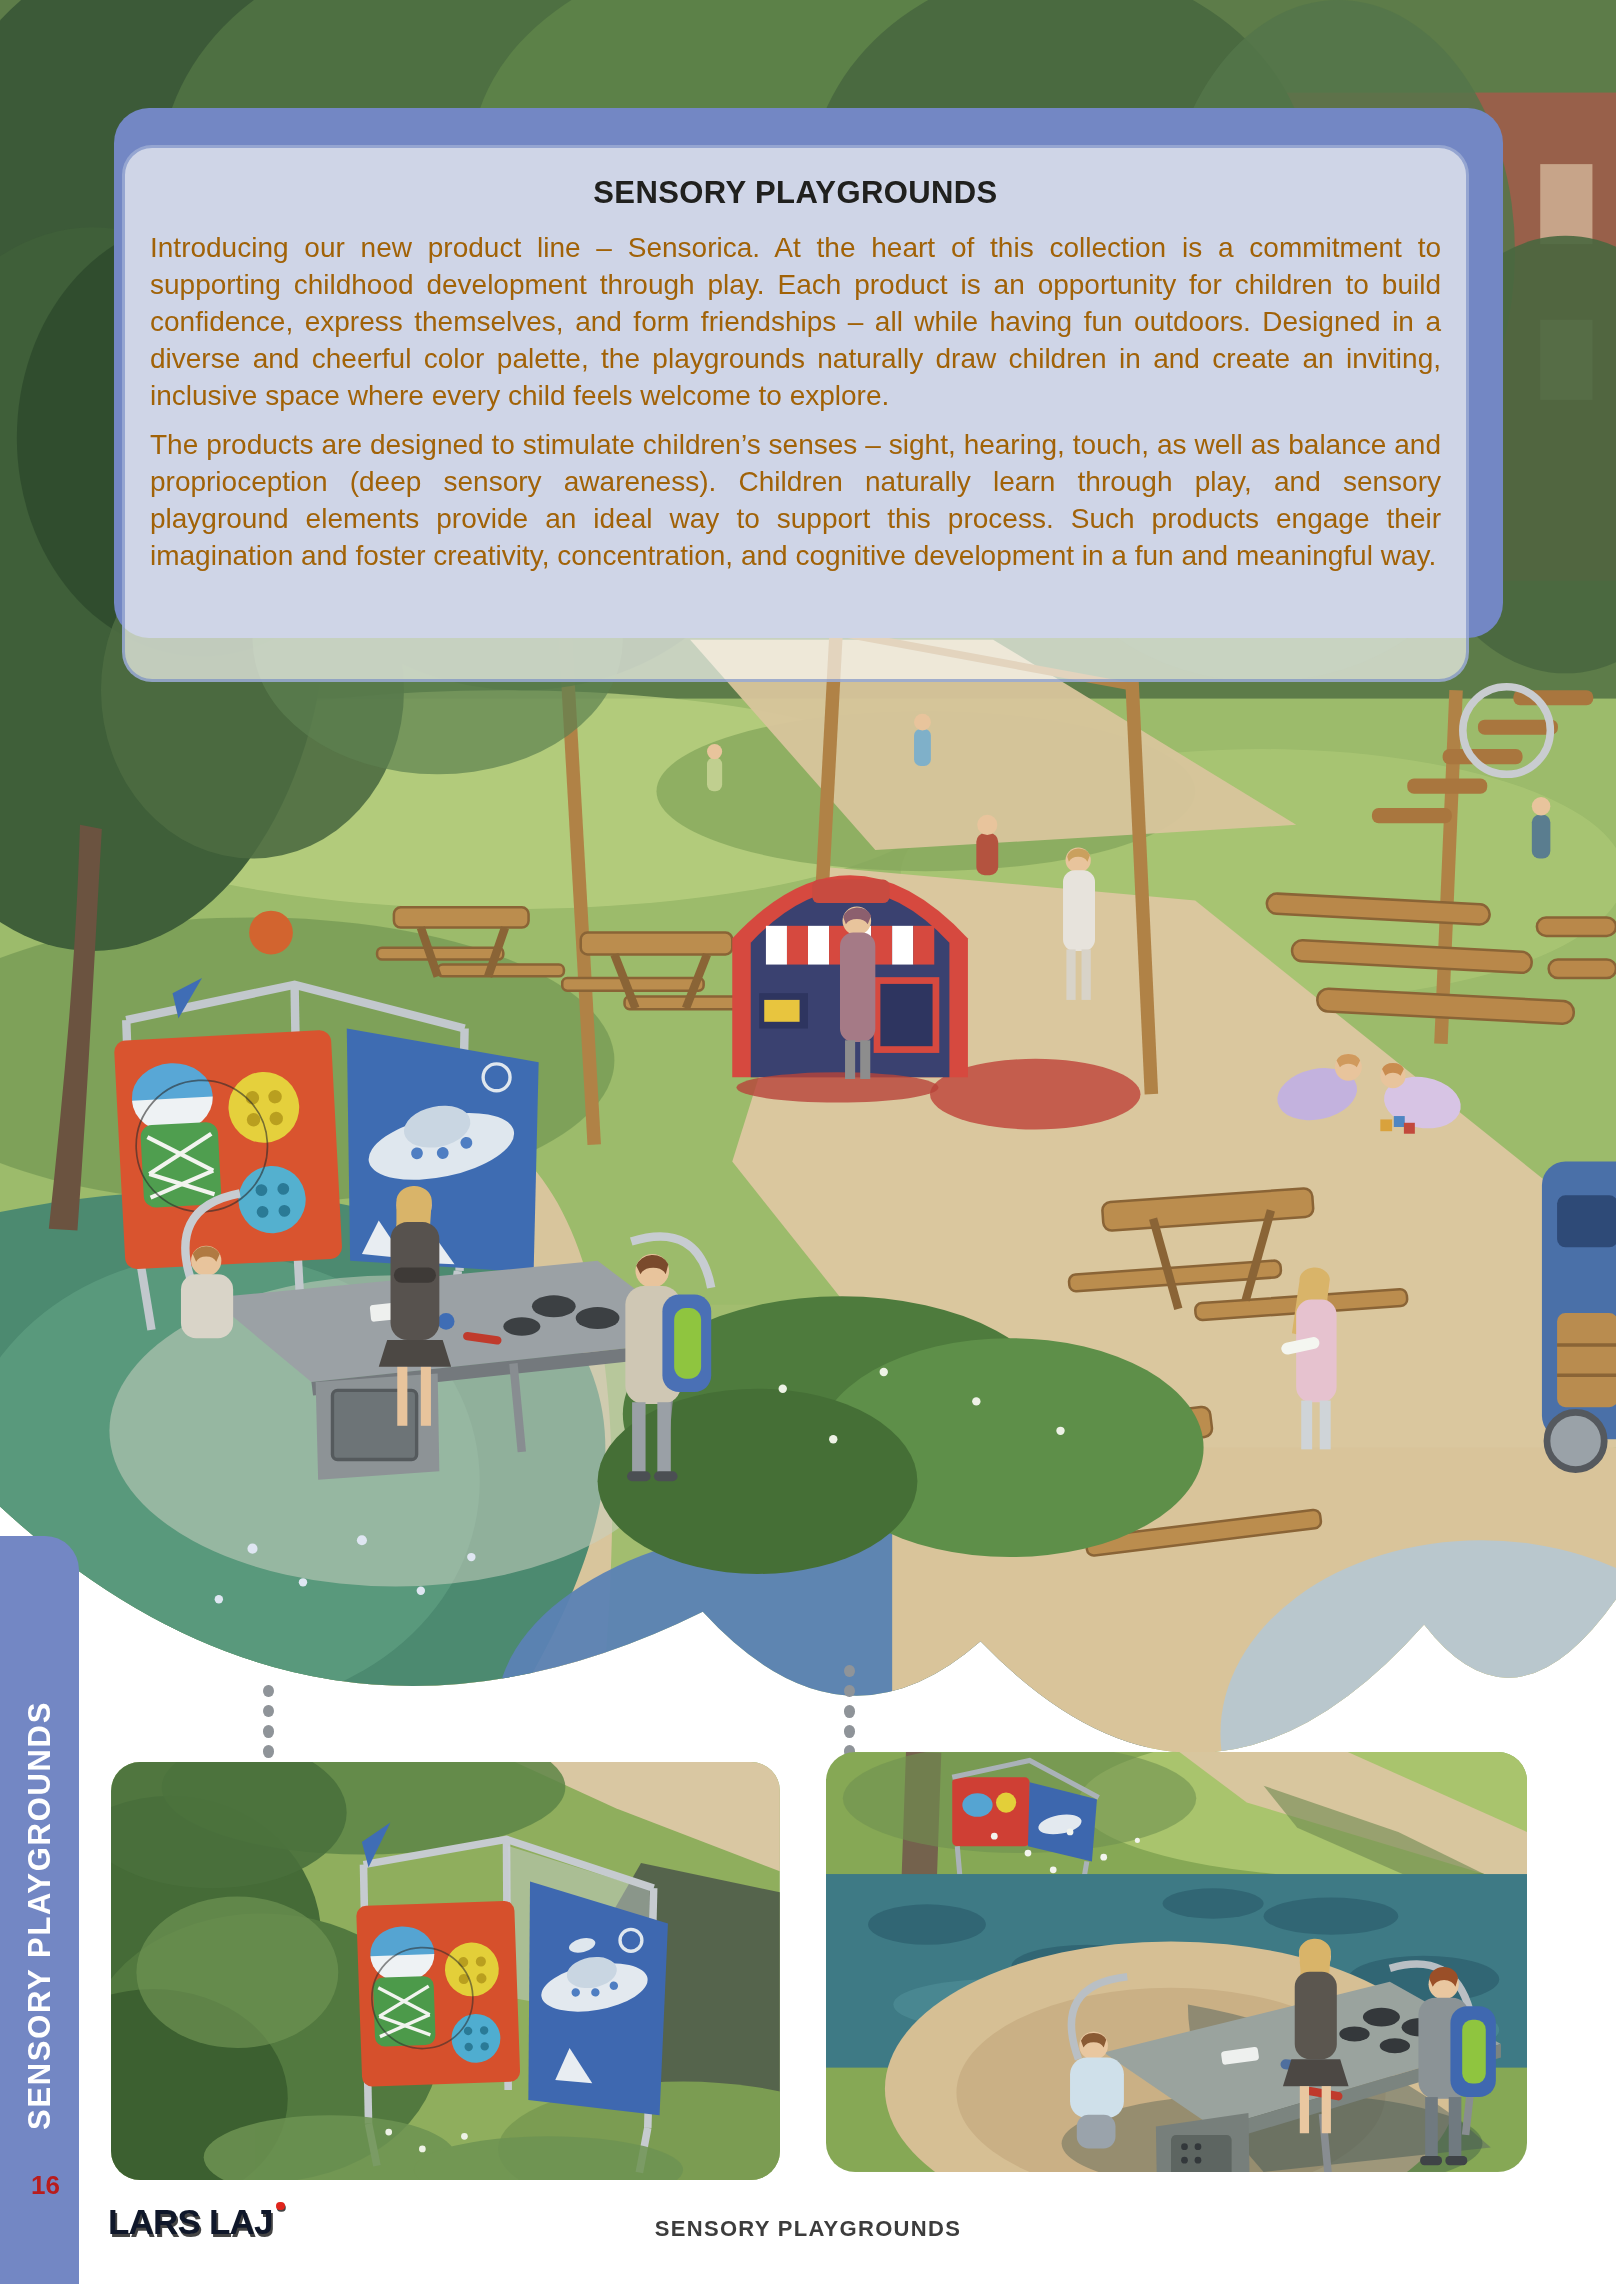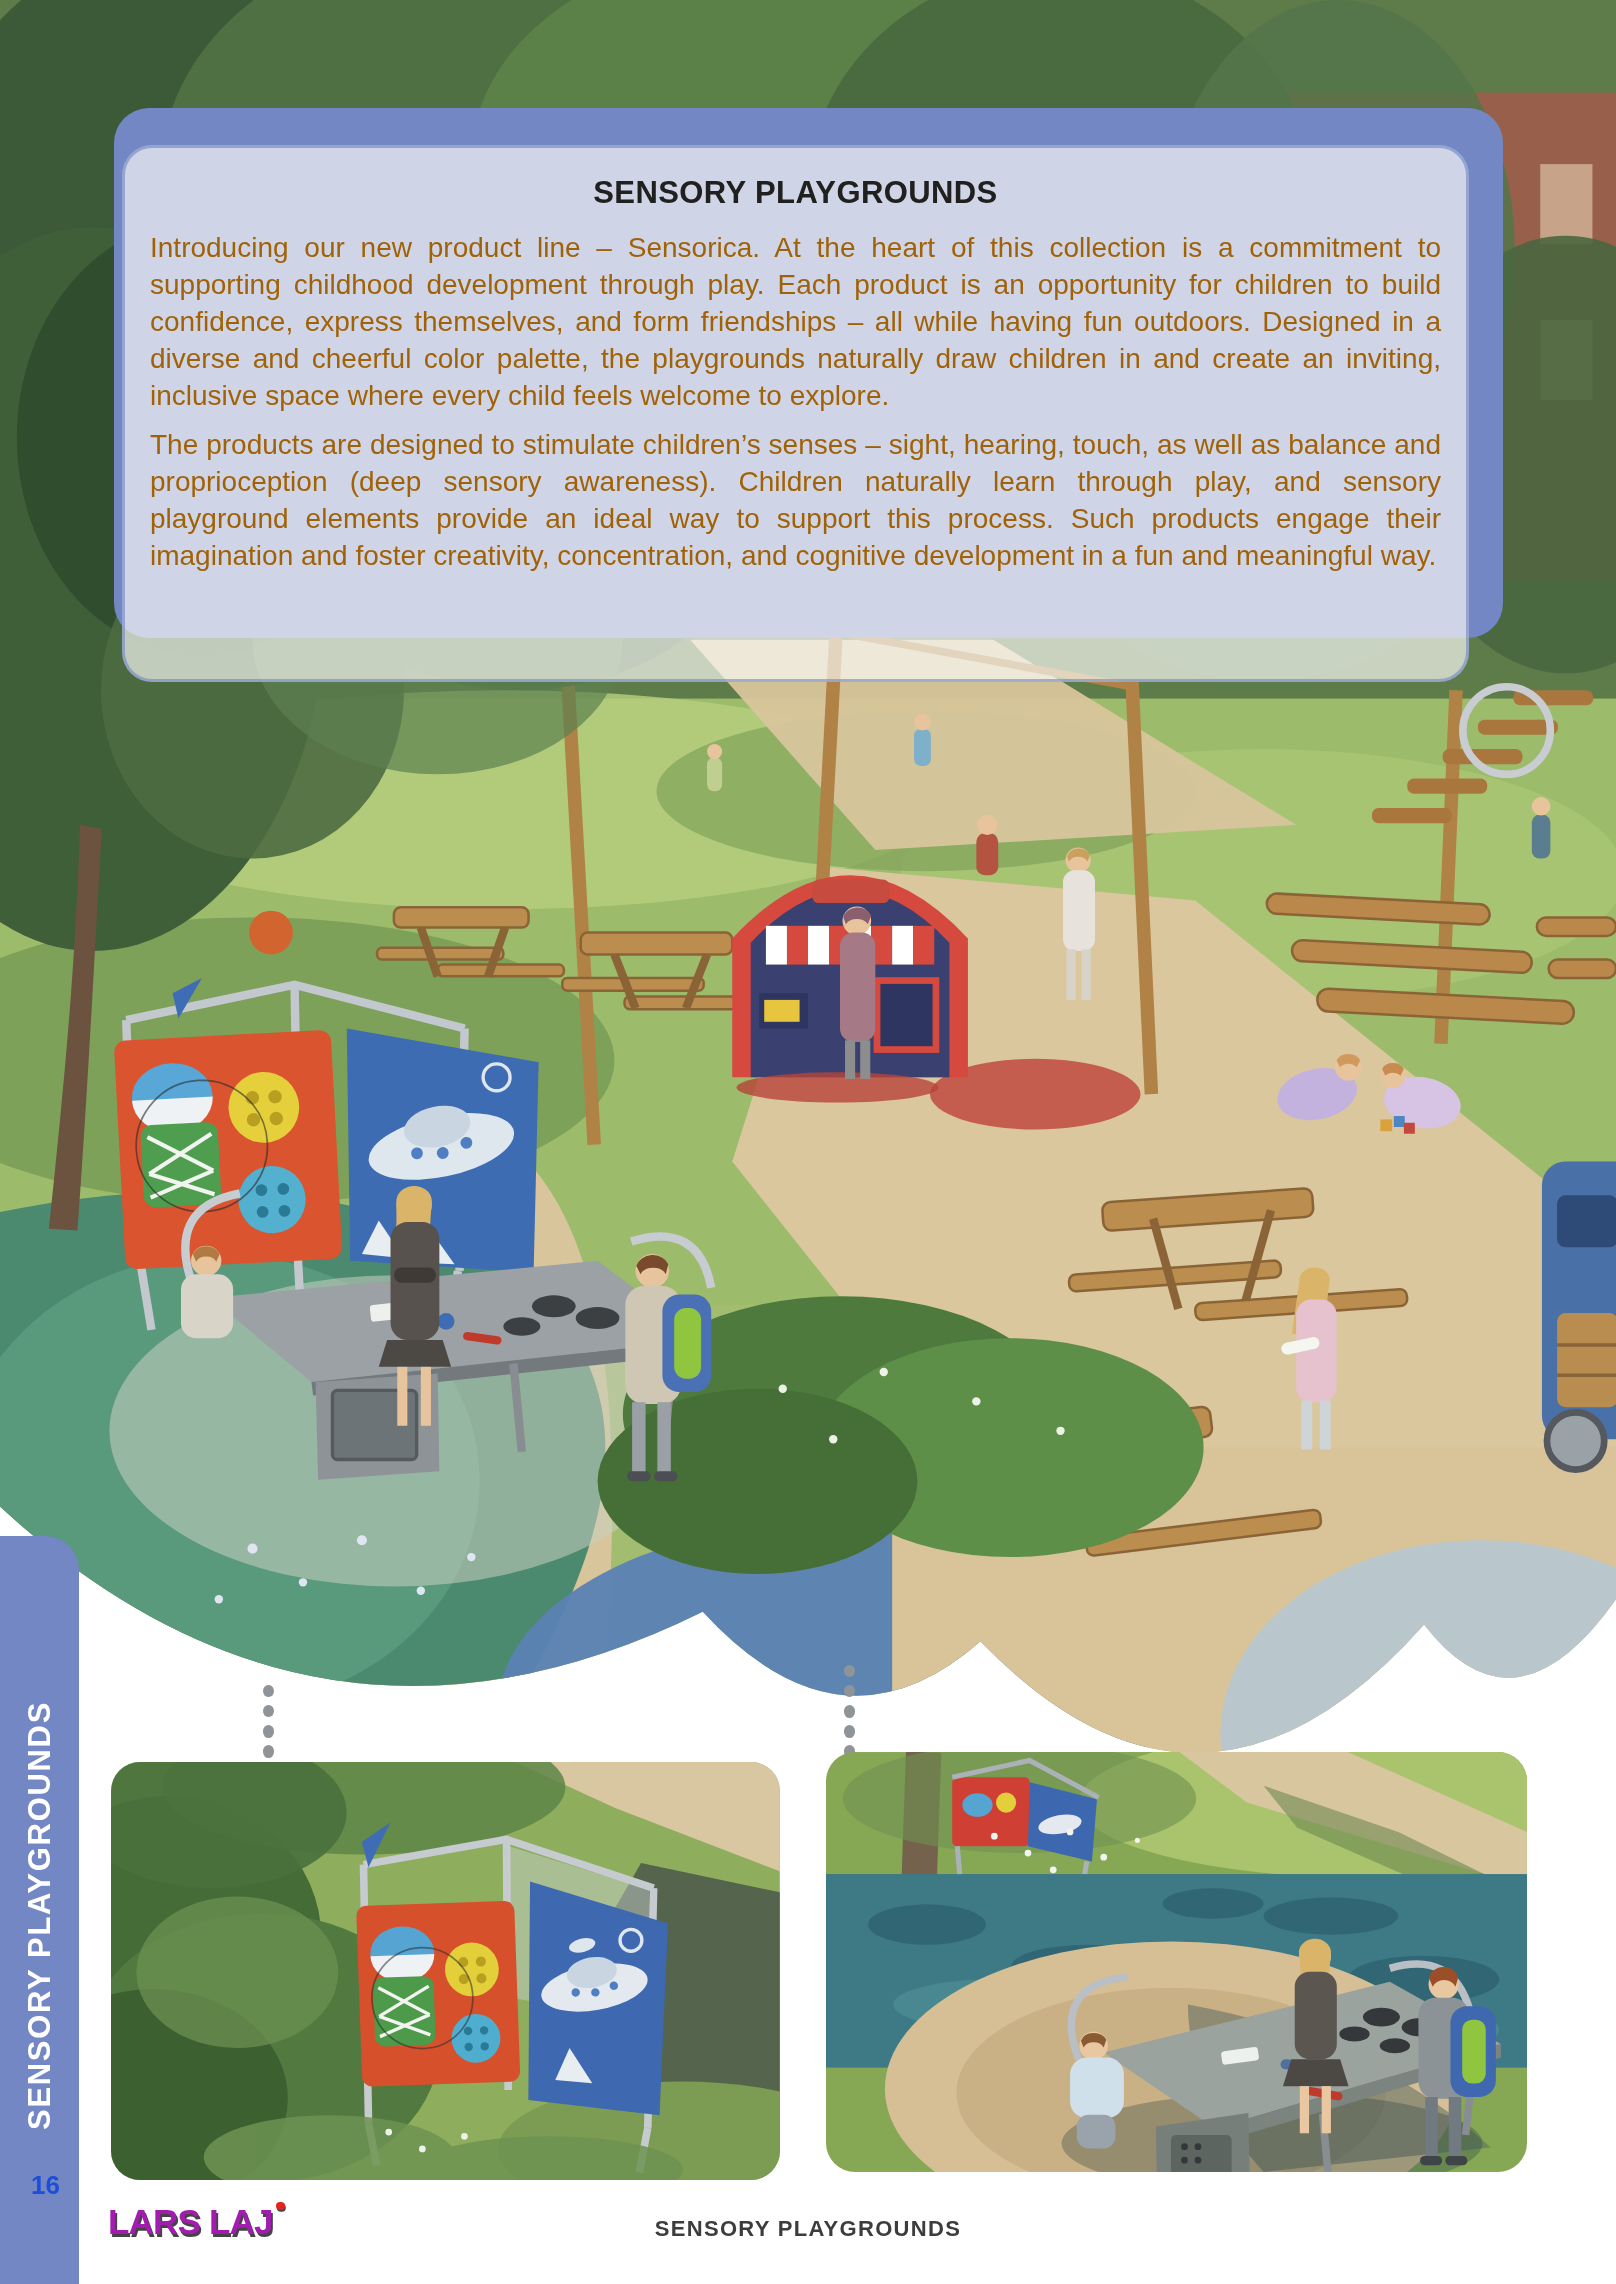--- a/index.html
+++ b/index.html
@@ -19,34 +19,34 @@
   .card-par{margin:0 0 11.8px 0;font-size:28px;line-height:37px;color:#a16207;
             text-align:justify;}
   
   .side-strip{position:absolute;left:0;top:1536px;width:79px;height:748px;
               background:#7387c4;border-top-right-radius:34px;}
   .side-vertical{position:absolute;left:0;top:1717px;width:79px;height:396px;
                  display:flex;align-items:center;justify-content:center;
                  writing-mode:vertical-rl;transform:rotate(180deg);
                  color:#ffffff;font-size:31px;font-weight:bold;letter-spacing:1.7px;white-space:nowrap;}
   .page-number{position:absolute;left:0;top:2170px;width:91px;text-align:center;
-               color:#1d4ed8;font-size:26px;font-weight:bold;}
+               color:#b91c1c;font-size:26px;font-weight:bold;}
   
   .dots{position:absolute;}
   .dots span{display:block;width:11px;height:12.6px;border-radius:50%;background:#8f9499;
              margin:7.6px auto;}
   .dots-left{left:263px;top:1677px;}
   .dots-right{left:844px;top:1657px;}
   
   .inset{position:absolute;border-radius:29px;overflow:hidden;}
   .inset-left{left:111px;top:1762px;width:669px;height:418px;}
   .inset-right{left:826px;top:1752px;width:701px;height:420px;}
   
   .logo{position:absolute;left:108px;top:2202px;font-size:35px;font-weight:900;
-        color:#a21caf;letter-spacing:-0.8px;text-shadow:1.7px 2.5px 0 rgba(35,35,35,.85);
+        color:#0f172a;letter-spacing:-0.8px;text-shadow:1.7px 2.5px 0 rgba(35,35,35,.85);
         font-family:"Liberation Sans",sans-serif;}
   .logo .reg-dot{display:inline-block;width:8.4px;height:8.4px;border-radius:50%;
         background:#e0251c;vertical-align:23.6px;margin-left:3.4px;
         box-shadow:0.8px 1.7px 0 rgba(35,35,35,.85);}
   .footer-text{position:absolute;left:0;top:2216px;width:1616px;text-align:center;
         font-size:22px;font-weight:bold;color:#3c3c3c;letter-spacing:1.3px;}
 </style>
 </head>
 <body>
 

